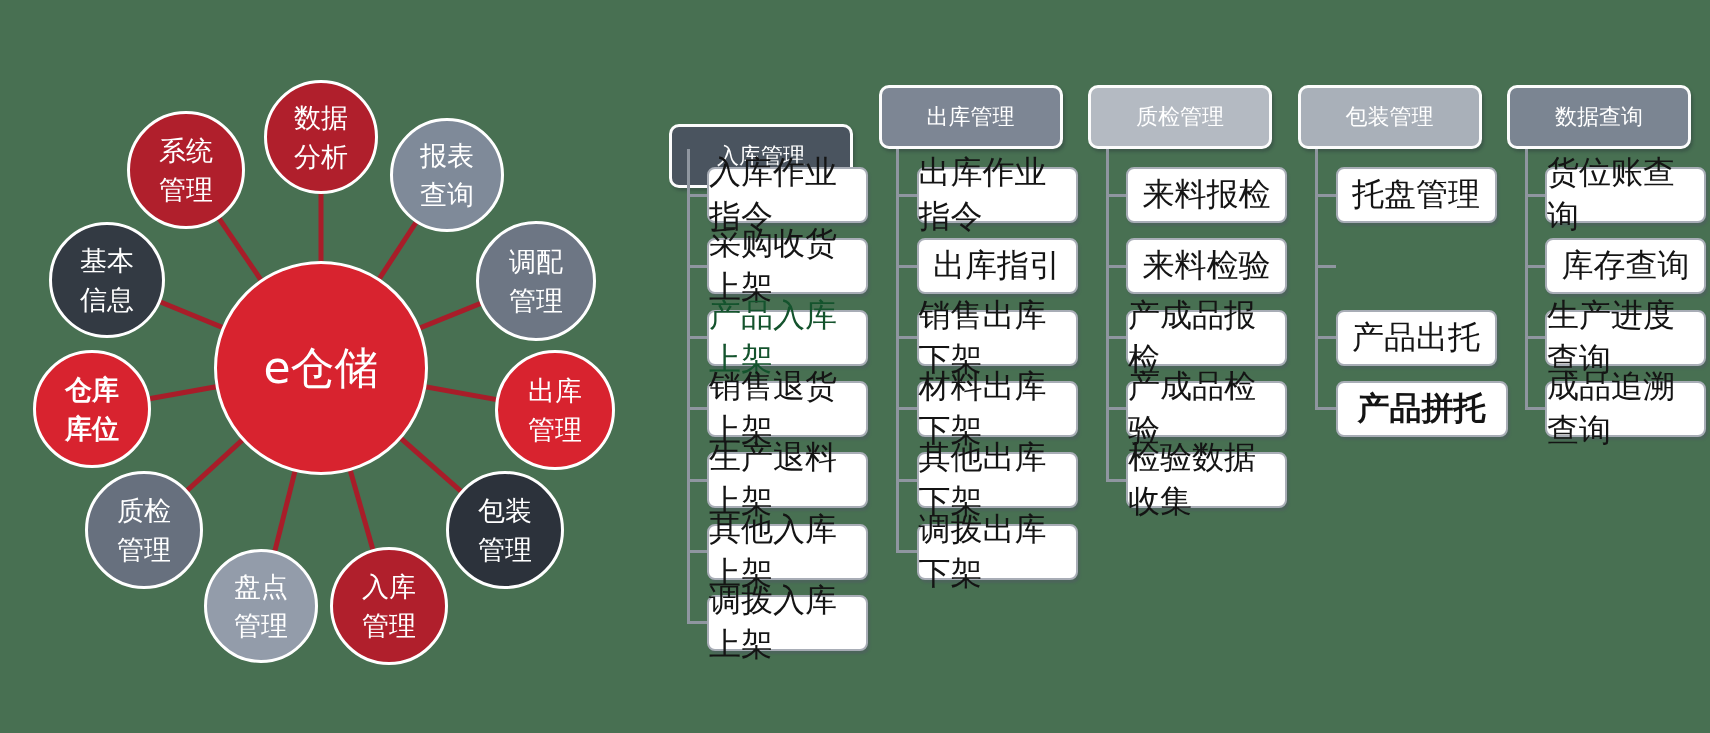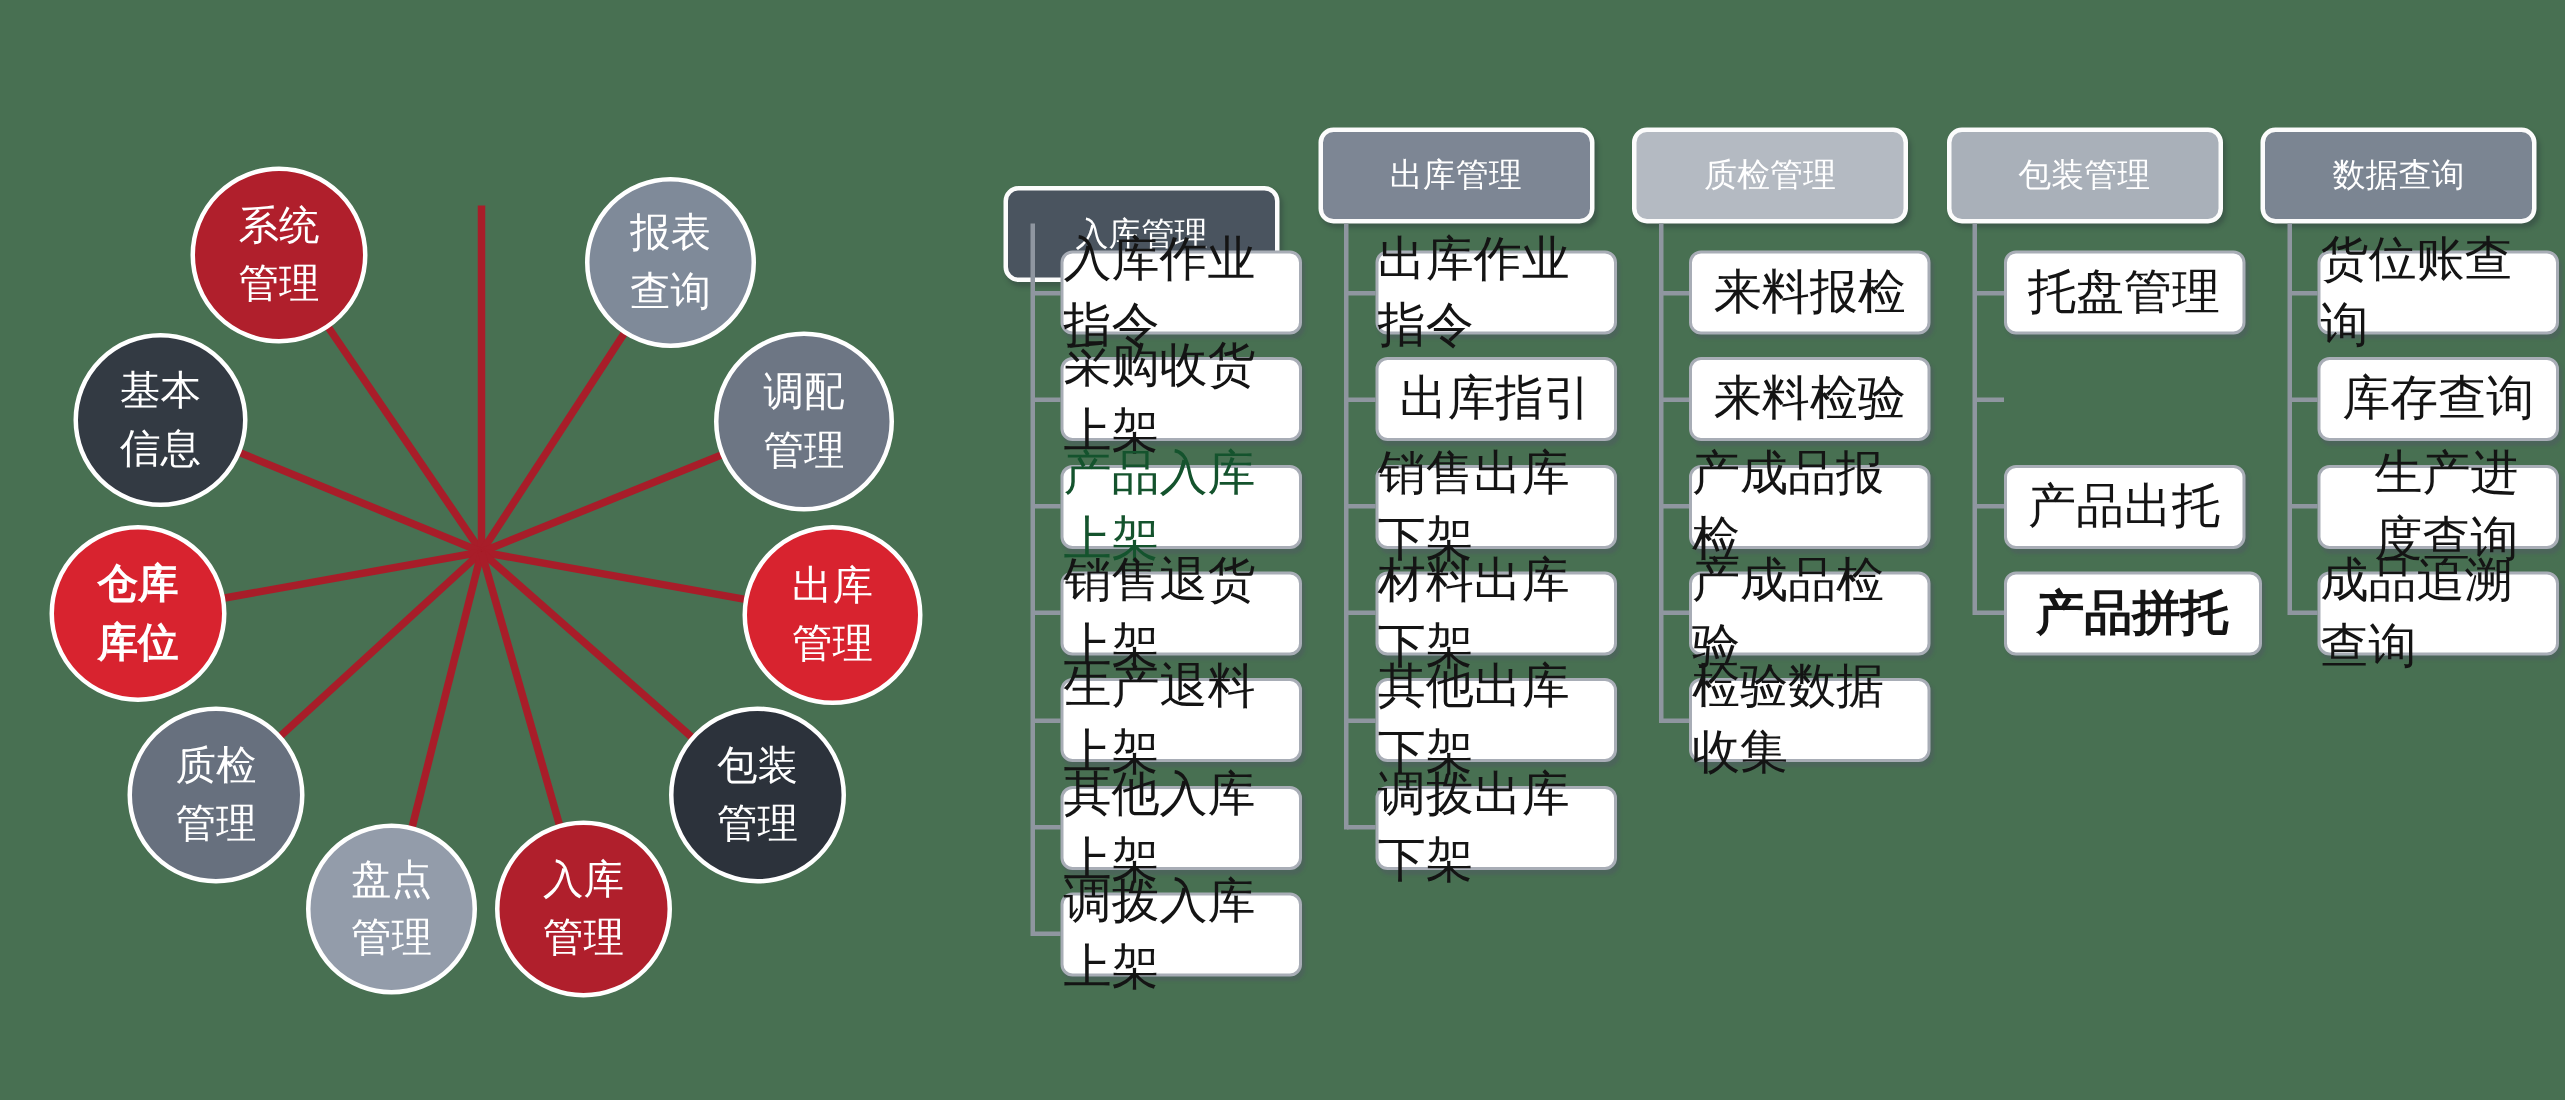--- a/index.html
+++ b/index.html
@@ -42,20 +42,24 @@
       <line x1="321" y1="368" x2="144" y2="530" stroke="#a81d29" stroke-width="5"></line>
       <line x1="321" y1="368" x2="505" y2="530" stroke="#a81d29" stroke-width="5"></line>
       <line x1="321" y1="368" x2="261" y2="606" stroke="#a81d29" stroke-width="5"></line>
       <line x1="321" y1="368" x2="389" y2="606" stroke="#a81d29" stroke-width="5"></line>
     </svg>
   <div class="hub">
       <div class="circle" style="left: 127px; top: 111px; width: 118px; height: 118px; background: rgb(176, 31, 44); border-color: rgb(255, 255, 255); color: rgb(255, 255, 255);">
         <span class="ln">系统</span>
         <span class="ln">管理</span>
       </div>
+      <div class="circle" style="left: 264px; top: 80px; width: 114px; height: 114px; background: rgb(176, 31, 44); border-color: rgb(255, 255, 255); color: rgb(255, 255, 255);">
+        <span class="ln">数据</span>
+        <span class="ln">分析</span>
+      </div>
       <div class="circle" style="left: 390px; top: 118px; width: 114px; height: 114px; background: rgb(127, 138, 153); border-color: rgb(255, 255, 255); color: rgb(255, 255, 255);">
         <span class="ln">报表</span>
         <span class="ln">查询</span>
       </div>
       <div class="circle" style="left: 49px; top: 222px; width: 116px; height: 116px; background: rgb(51, 58, 67); border-color: rgb(255, 255, 255); color: rgb(255, 255, 255);">
         <span class="ln">基本</span>
         <span class="ln">信息</span>
       </div>
       <div class="circle" style="left: 476px; top: 221px; width: 120px; height: 120px; background: rgb(109, 118, 132); border-color: rgb(255, 255, 255); color: rgb(255, 255, 255);">
         <span class="ln">调配</span>
@@ -77,20 +81,23 @@
         <span class="ln">包装</span>
         <span class="ln">管理</span>
       </div>
       <div class="circle" style="left: 204px; top: 549px; width: 114px; height: 114px; background: rgb(147, 156, 170); border-color: rgb(255, 255, 255); color: rgb(255, 255, 255);">
         <span class="ln">盘点</span>
         <span class="ln">管理</span>
       </div>
       <div class="circle" style="left: 330px; top: 547px; width: 118px; height: 118px; background: rgb(176, 31, 44); border-color: rgb(255, 255, 255); color: rgb(255, 255, 255);">
         <span class="ln">入库</span>
         <span class="ln">管理</span>
+      </div>
+      <div class="circle center" style="left: 214px; top: 261px; width: 214px; height: 214px; background: rgb(216, 35, 47); border-color: rgb(255, 255, 255); color: rgb(255, 255, 255);">
+        <span class="ctr">e仓储</span>
       </div>
     </div>
   <div class="trees">
       <div class="tree-header" style="left: 669px; top: 85px; width: 184px; height: 64px; background: rgb(74, 84, 95); color: rgb(255, 255, 255); margin-top: 39px;">入库管理</div>
       <div class="vline" style="left: 686.5px; top: 149px; width: 3px; height: 475.48px; background: rgb(143, 150, 160);"></div>
       <div class="stub" style="left: 688px; top: 193.5px; width: 19px; height: 3px; background: rgb(143, 150, 160);"></div>
       <div class="tree-item" style="left: 707px; top: 167px; width: 161px; height: 56px; background: rgb(255, 255, 255); border: 2px solid rgb(168, 173, 182); color: rgb(20, 20, 20);">入库作业指令</div>
       <div class="stub" style="left: 688px; top: 264.83px; width: 19px; height: 3px; background: rgb(143, 150, 160);"></div>
       <div class="tree-item" style="left: 707px; top: 238.33px; width: 161px; height: 56px; background: rgb(255, 255, 255); border: 2px solid rgb(168, 173, 182); color: rgb(20, 20, 20);">采购收货上架</div>
       <div class="stub" style="left: 688px; top: 336.16px; width: 19px; height: 3px; background: rgb(143, 150, 160);"></div>
@@ -138,17 +145,17 @@
       <div class="tree-item" style="left: 1335.5px; top: 309.66px; width: 161px; height: 56px; background: rgb(255, 255, 255); border: 2px solid rgb(168, 173, 182); color: rgb(20, 20, 20);">产品出托</div>
       <div class="stub" style="left: 1316.5px; top: 407.49px; width: 19px; height: 3px; background: rgb(143, 150, 160);"></div>
       <div class="tree-item" style="left: 1335.5px; top: 380.99px; width: 172px; height: 56px; background: rgb(255, 255, 255); border: 2px solid rgb(168, 173, 182); color: rgb(20, 20, 20); font-weight: bold;">产品拼托</div>
       <div class="tree-header" style="left: 1507px; top: 85px; width: 184px; height: 64px; background: rgb(123, 133, 146); color: rgb(255, 255, 255);">数据查询</div>
       <div class="vline" style="left: 1524.5px; top: 149px; width: 3px; height: 261.49px; background: rgb(143, 150, 160);"></div>
       <div class="stub" style="left: 1526px; top: 193.5px; width: 19px; height: 3px; background: rgb(143, 150, 160);"></div>
       <div class="tree-item" style="left: 1545px; top: 167px; width: 161px; height: 56px; background: rgb(255, 255, 255); border: 2px solid rgb(168, 173, 182); color: rgb(20, 20, 20);">货位账查询</div>
       <div class="stub" style="left: 1526px; top: 264.83px; width: 19px; height: 3px; background: rgb(143, 150, 160);"></div>
       <div class="tree-item" style="left: 1545px; top: 238.33px; width: 161px; height: 56px; background: rgb(255, 255, 255); border: 2px solid rgb(168, 173, 182); color: rgb(20, 20, 20);">库存查询</div>
       <div class="stub" style="left: 1526px; top: 336.16px; width: 19px; height: 3px; background: rgb(143, 150, 160);"></div>
-      <div class="tree-item" style="left: 1545px; top: 309.66px; width: 161px; height: 56px; background: rgb(255, 255, 255); border: 2px solid rgb(168, 173, 182); color: rgb(20, 20, 20); padding-left: 36px;">生产进度查询</div>
+      <div class="tree-item" style="left: 1545px; top: 309.66px; width: 161px; height: 56px; background: rgb(255, 255, 255); border: 2px solid rgb(168, 173, 182); color: rgb(20, 20, 20);">生产进度查询</div>
       <div class="stub" style="left: 1526px; top: 407.49px; width: 19px; height: 3px; background: rgb(143, 150, 160);"></div>
       <div class="tree-item" style="left: 1545px; top: 380.99px; width: 161px; height: 56px; background: rgb(255, 255, 255); border: 2px solid rgb(168, 173, 182); color: rgb(20, 20, 20);">成品追溯查询</div>
     </div>
 </div>
 
 </body></html>

